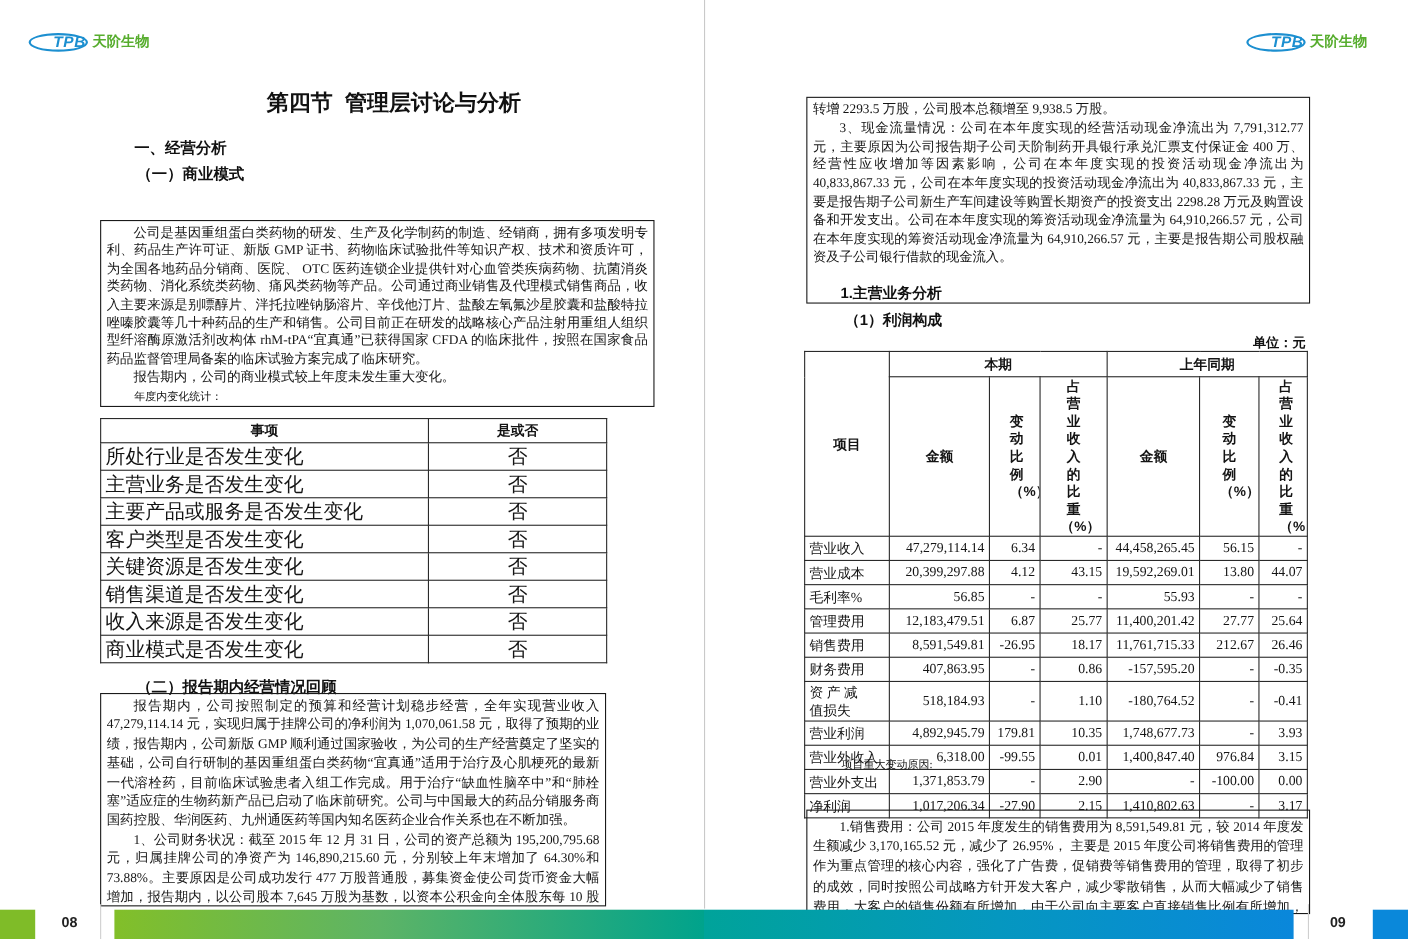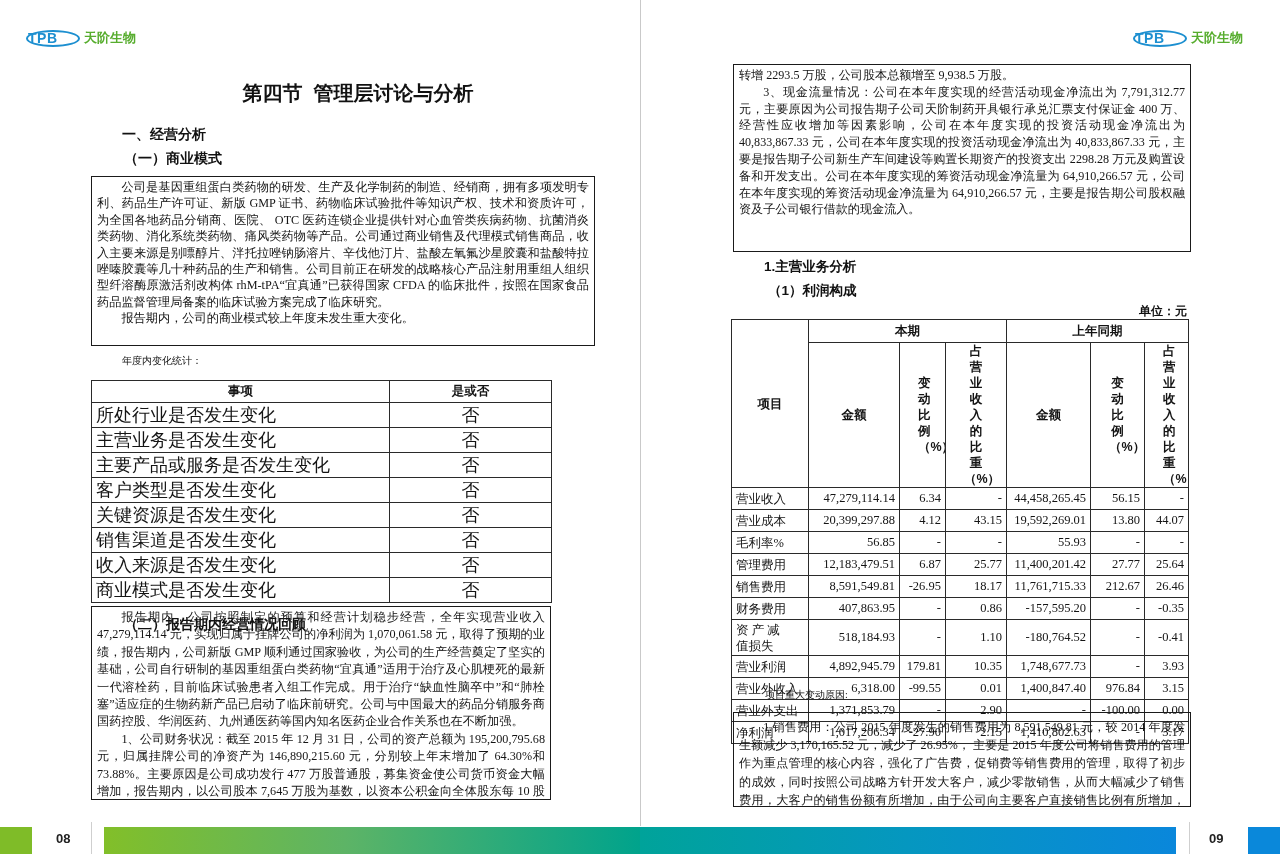--- a/index.html
+++ b/index.html
@@ -1,34 +1,34 @@
 <!DOCTYPE html>
 <html><head>
 <meta charset="utf-8">
 <style>
   html,body{margin:0;padding:0;}
   body{width:1280px;height:854px;position:relative;background:#ffffff;overflow:hidden;
        font-family:"Liberation Serif","DejaVu Serif",serif;color:#141414;}
   .abs{position:absolute;}
   
   .logo{position:absolute;display:flex;align-items:center;height:20px;}
-  .logo-ellipse{display:inline-flex;align-items:center;justify-content:flex-start;width:54px;height:17px;
-       border:2px solid #1c8fd0;border-radius:50%;box-sizing:border-box;}
+  .logo-ellipse{display:inline-flex;align-items:center;justify-content:flex-end;width:54px;height:17px;
+       border:2px solid #1c8fd0;border-radius:50%;box-sizing:border-box;font-style:italic;}
   .logo-abbr{font-family:"Liberation Sans","DejaVu Sans",sans-serif;font-weight:bold;font-size:14px;color:#1c8fd0;letter-spacing:0.5px;line-height:1;}
   .logo-name{font-family:"Liberation Sans","DejaVu Sans",sans-serif;font-weight:bold;font-size:13px;color:#57ad2e;margin-left:4px;}
   
   .gutter{left:640px;top:0;width:1px;height:826px;background:#c9c9c9;}
   
   .title{font-family:"Liberation Sans","DejaVu Sans",sans-serif;font-weight:bold;font-size:20px;white-space:pre;color:#111;padding-left:38px;}
   .h1{font-family:"Liberation Sans","DejaVu Sans",sans-serif;font-weight:bold;font-size:14px;color:#111;}
   .h2{font-family:"Liberation Sans","DejaVu Sans",sans-serif;font-weight:bold;font-size:13.5px;color:#111;}
   .label-plain{font-size:10px;color:#111;}
   .unit{font-family:"Liberation Sans","DejaVu Sans",sans-serif;font-weight:bold;font-size:12px;color:#111;text-align:right;}
   
-  .box{position:absolute;border:1.5px solid #1a1a1a;box-sizing:border-box;padding:2px 5px 0 5px;overflow:hidden;}
+  .box{position:absolute;border:1.5px solid #1a1a1a;box-sizing:border-box;padding:2px 5px 0 5px;overflow:hidden;margin-top:24px;}
   .box p{margin:0;text-align:justify;}
   .box p.indent{text-indent:2em;}
   
   table{border-collapse:collapse;table-layout:fixed;position:absolute;}
   td,th{border:1px solid #2a2a2a;padding:0 4px;box-sizing:border-box;overflow:hidden;}
   .t1 th{font-family:"Liberation Sans","DejaVu Sans",sans-serif;font-weight:bold;font-size:12.5px;height:22px;text-align:center;}
   .t1 td{font-size:18px;height:22px;}
   .t1 td.c{text-align:center;}
   .t2 th{font-family:"Liberation Sans","DejaVu Sans",sans-serif;font-weight:bold;font-size:12.5px;text-align:center;white-space:pre-line;line-height:16px;padding:0 18px;}
   .t2 td{font-size:12.5px;height:22px;text-align:right;white-space:nowrap;}

